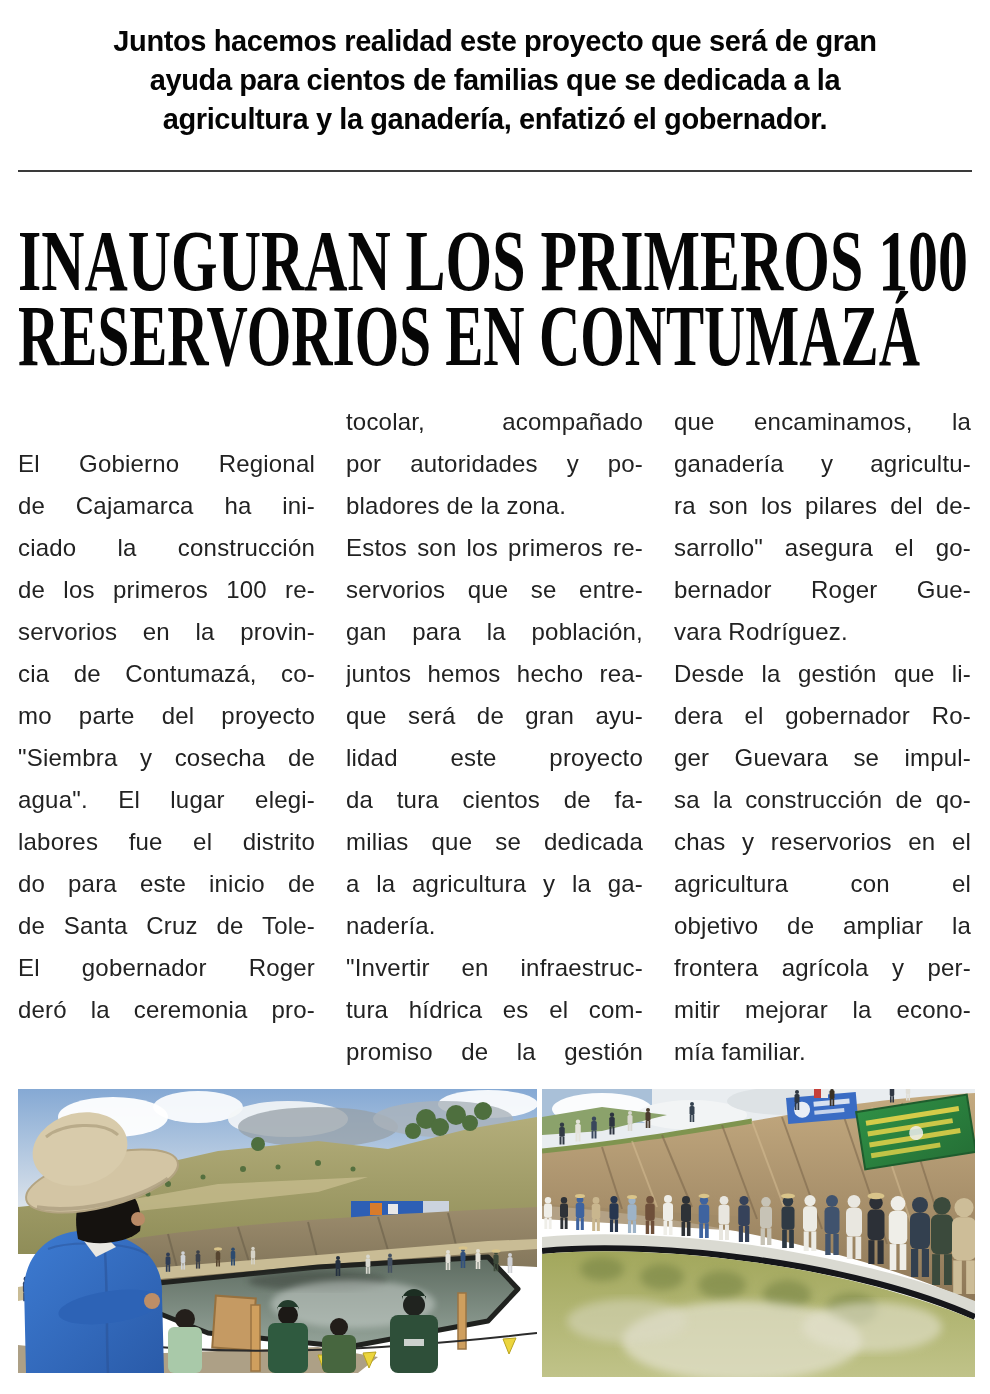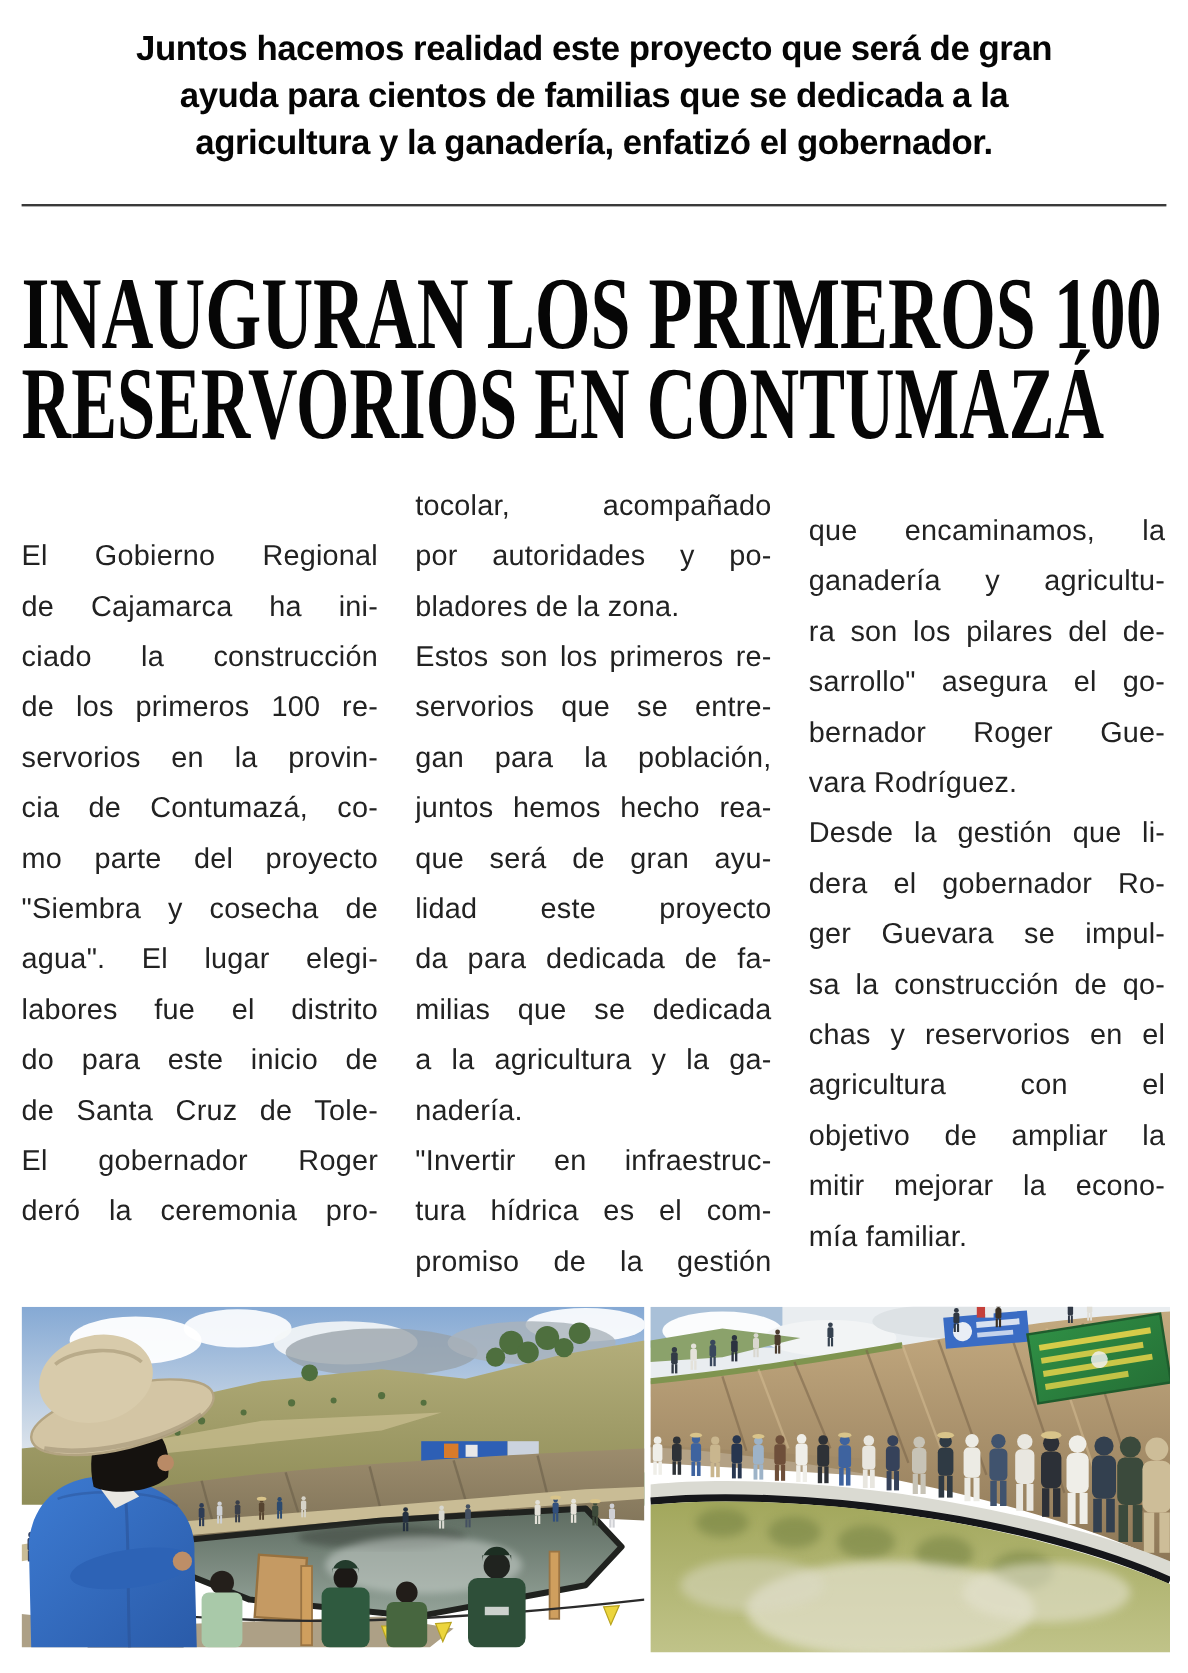--- a/index.html
+++ b/index.html
@@ -76,21 +76,21 @@
     <div class="col">
         <div class="bl">tocolar, acompañado</div>
         <div class="bl">por autoridades y po-</div>
         <div class="bl end">bladores de la zona.</div>
         <div class="bl">Estos son los primeros re-</div>
         <div class="bl">servorios que se entre-</div>
         <div class="bl">gan para la población,</div>
         <div class="bl">juntos hemos hecho rea-</div>
         <div class="bl">que será de gran ayu-</div>
         <div class="bl">lidad este proyecto</div>
-        <div class="bl">da para dedicada de fa-</div>
+        <div class="bl">da tura cientos de fa-</div>
         <div class="bl">milias que se dedicada</div>
         <div class="bl">a la agricultura y la ga-</div>
         <div class="bl end">nadería.</div>
         <div class="bl">"Invertir en infraestruc-</div>
         <div class="bl">tura hídrica es el com-</div>
         <div class="bl">promiso de la gestión</div>
       </div>
     <div class="col">
         <div class="bl">que encaminamos, la</div>
         <div class="bl">ganadería y agricultu-</div>
@@ -98,20 +98,21 @@
         <div class="bl">sarrollo" asegura el go-</div>
         <div class="bl">bernador Roger Gue-</div>
         <div class="bl end">vara Rodríguez.</div>
         <div class="bl">Desde la gestión que li-</div>
         <div class="bl">dera el gobernador Ro-</div>
         <div class="bl">ger Guevara se impul-</div>
         <div class="bl">sa la construcción de qo-</div>
         <div class="bl">chas y reservorios en el</div>
         <div class="bl">agricultura con el</div>
         <div class="bl">objetivo de ampliar la</div>
+        <div class="bl">frontera agrícola y per-</div>
         <div class="bl">mitir mejorar la econo-</div>
         <div class="bl end">mía familiar.</div>
       </div>
   </main>
 
   <section class="photos">
 
     <svg class="photo" width="519" height="284" viewBox="0 0 519 284" role="img" aria-label="Mujer con sombrero y casaca azul observa el reservorio inaugurado rodeado de pobladores">
       <defs>
         <linearGradient id="skyL" x1="0" y1="0" x2="0" y2="1">

